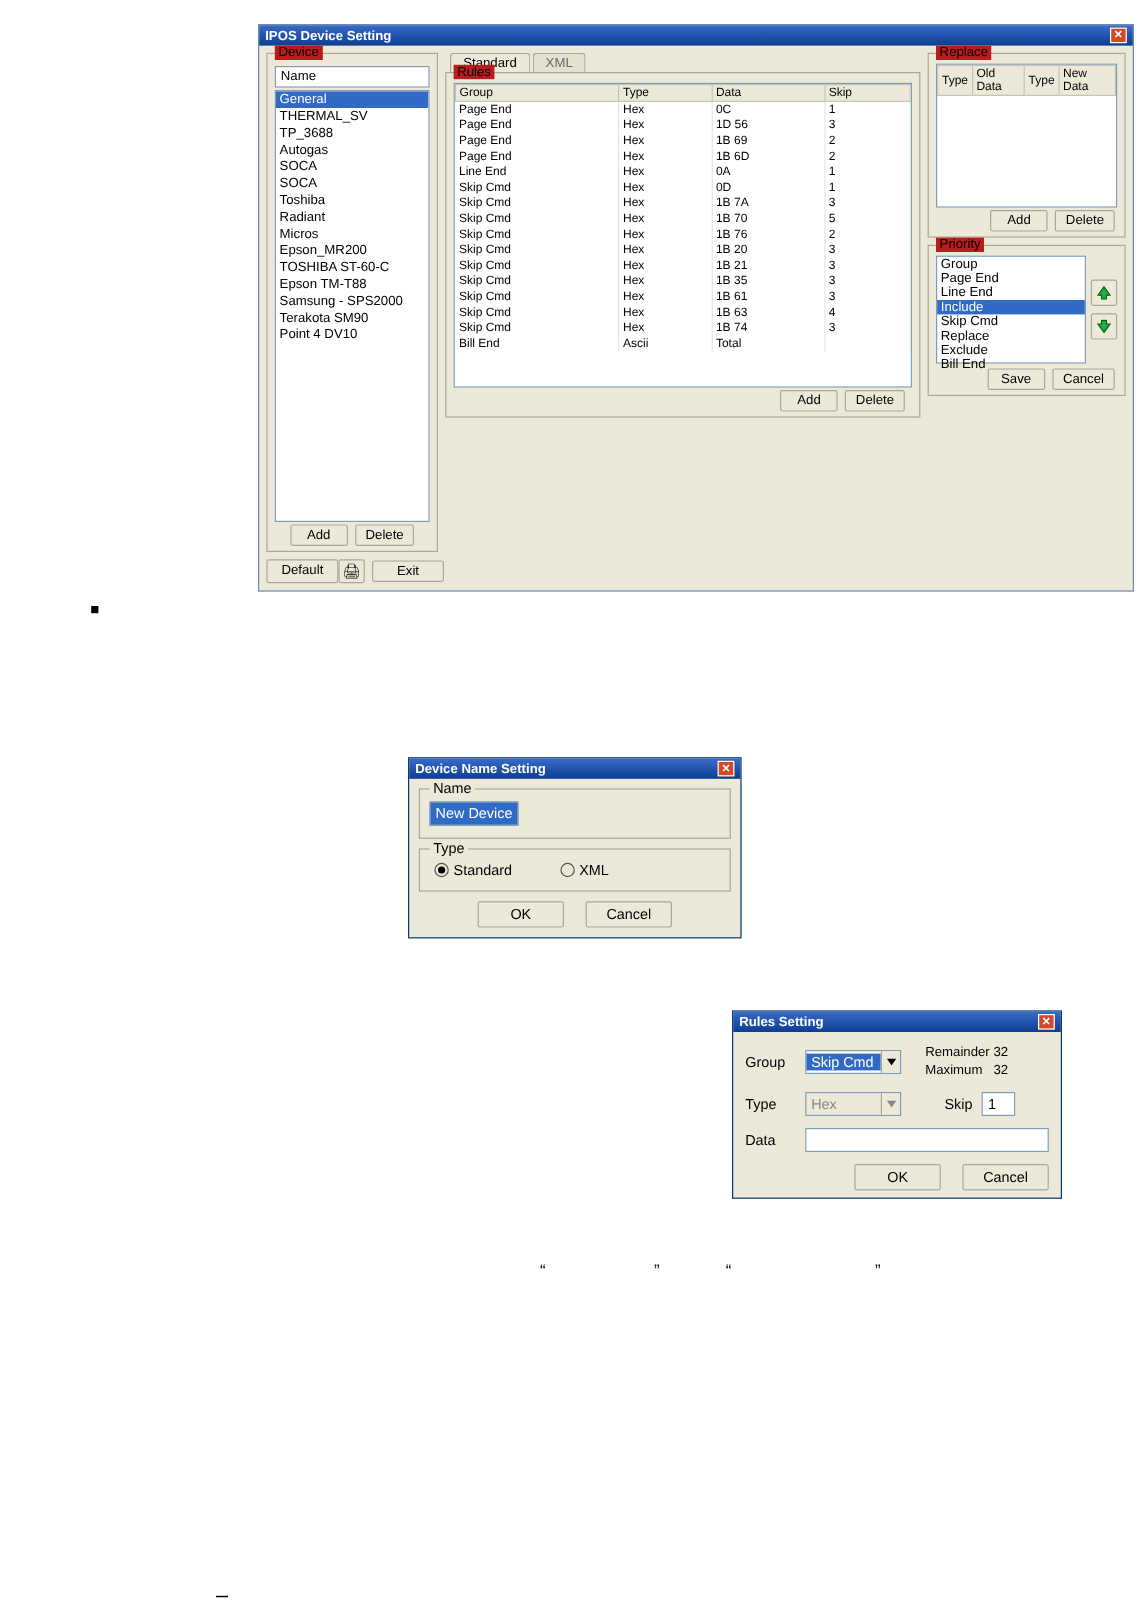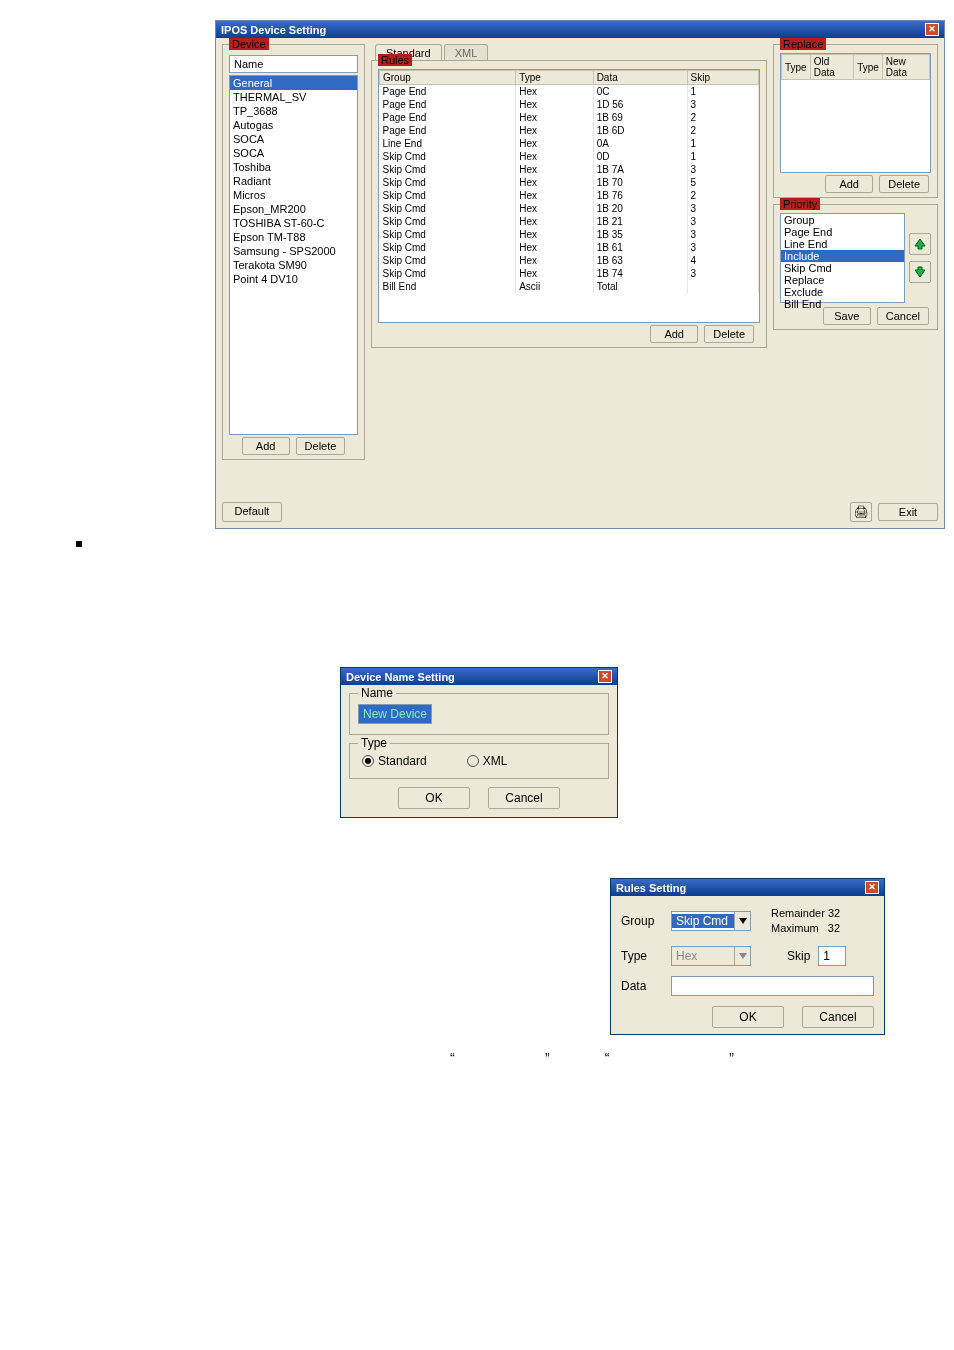--- a/index.html
+++ b/index.html
@@ -32,21 +32,21 @@
   td { border-right: 1px solid #e8e5d8; padding: 1px 3px; }
   .right-col { width: 165px; display: flex; flex-direction: column; gap: 6px; }
   .replace-tbl-wrap { border: 1px solid #7f9db9; background:#fff; height: 120px; margin: 4px 2px 2px 2px; }
   .priority-content { display: flex; gap: 4px; margin: 4px 2px 2px 2px; }
   .priority-list { border: 1px solid #7f9db9; background:#fff; flex:1; height: 90px; }
   .priority-list div { padding: 0 3px; }
   .priority-list .psel { background: #316ac5; color:#fff; }
   .arrowcol { display:flex; flex-direction:column; gap: 6px; justify-content: center; }
   .arrowbtn { width: 22px; height: 22px; border: 1px solid #aca899; background: #ece9d8; display:flex; align-items:center; justify-content:center; cursor:pointer; border-radius:2px; }
   .arrowbtn svg { width: 12px; height: 12px; }
-  .footer { display: flex; justify-content: space-between; padding: 0 6px 6px 6px; margin-top: 36px; }
+  .footer { display: flex; justify-content: flex-start; padding: 0 6px 6px 6px; }
   .footer-right { display:flex; gap:6px; align-items:center; }
   .print-icon { width: 22px; height: 20px; border: 1px solid #aca899; background: #ece9d8; display:inline-flex; align-items:center; justify-content:center; border-radius:2px; cursor:pointer; font-size:12px; }
 
   .bullet { width: 6px; height: 6px; background: #000; display: inline-block; margin-right: 8px; margin-top: 2px; }
   .bullet-row { display:flex; align-items:flex-start; margin: 10px 0 0 6px; }
 
   
   .win2 { width: 278px; margin: 120px 0 0 270px; border: 1px solid #003c74; background: #ece9d8; }
   .win2 .titlebar { font-weight: bold; }
   .win2-body { padding: 8px; }
@@ -309,21 +309,21 @@
     </div>
 
   <div class="win2">
     <div class="titlebar">
       <span>Device Name Setting</span>
       <span class="closebox">✕</span>
     </div>
     <div class="win2-body">
       <div class="field-group">
         <span class="legend">Name</span>
-        <span class="textbox" style="background:#316ac5;color:#86efac;">New Device</span>
+        <span class="textbox" style="background:#316ac5;color:#ffffff;">New Device</span>
       </div>
       <div class="field-group">
         <span class="legend">Type</span>
         <div class="radiorow">
           <label>
               <span class="radiodot on"></span>
               <span>Standard</span>
             </label>
           <label>
               <span class="radiodot"></span>

